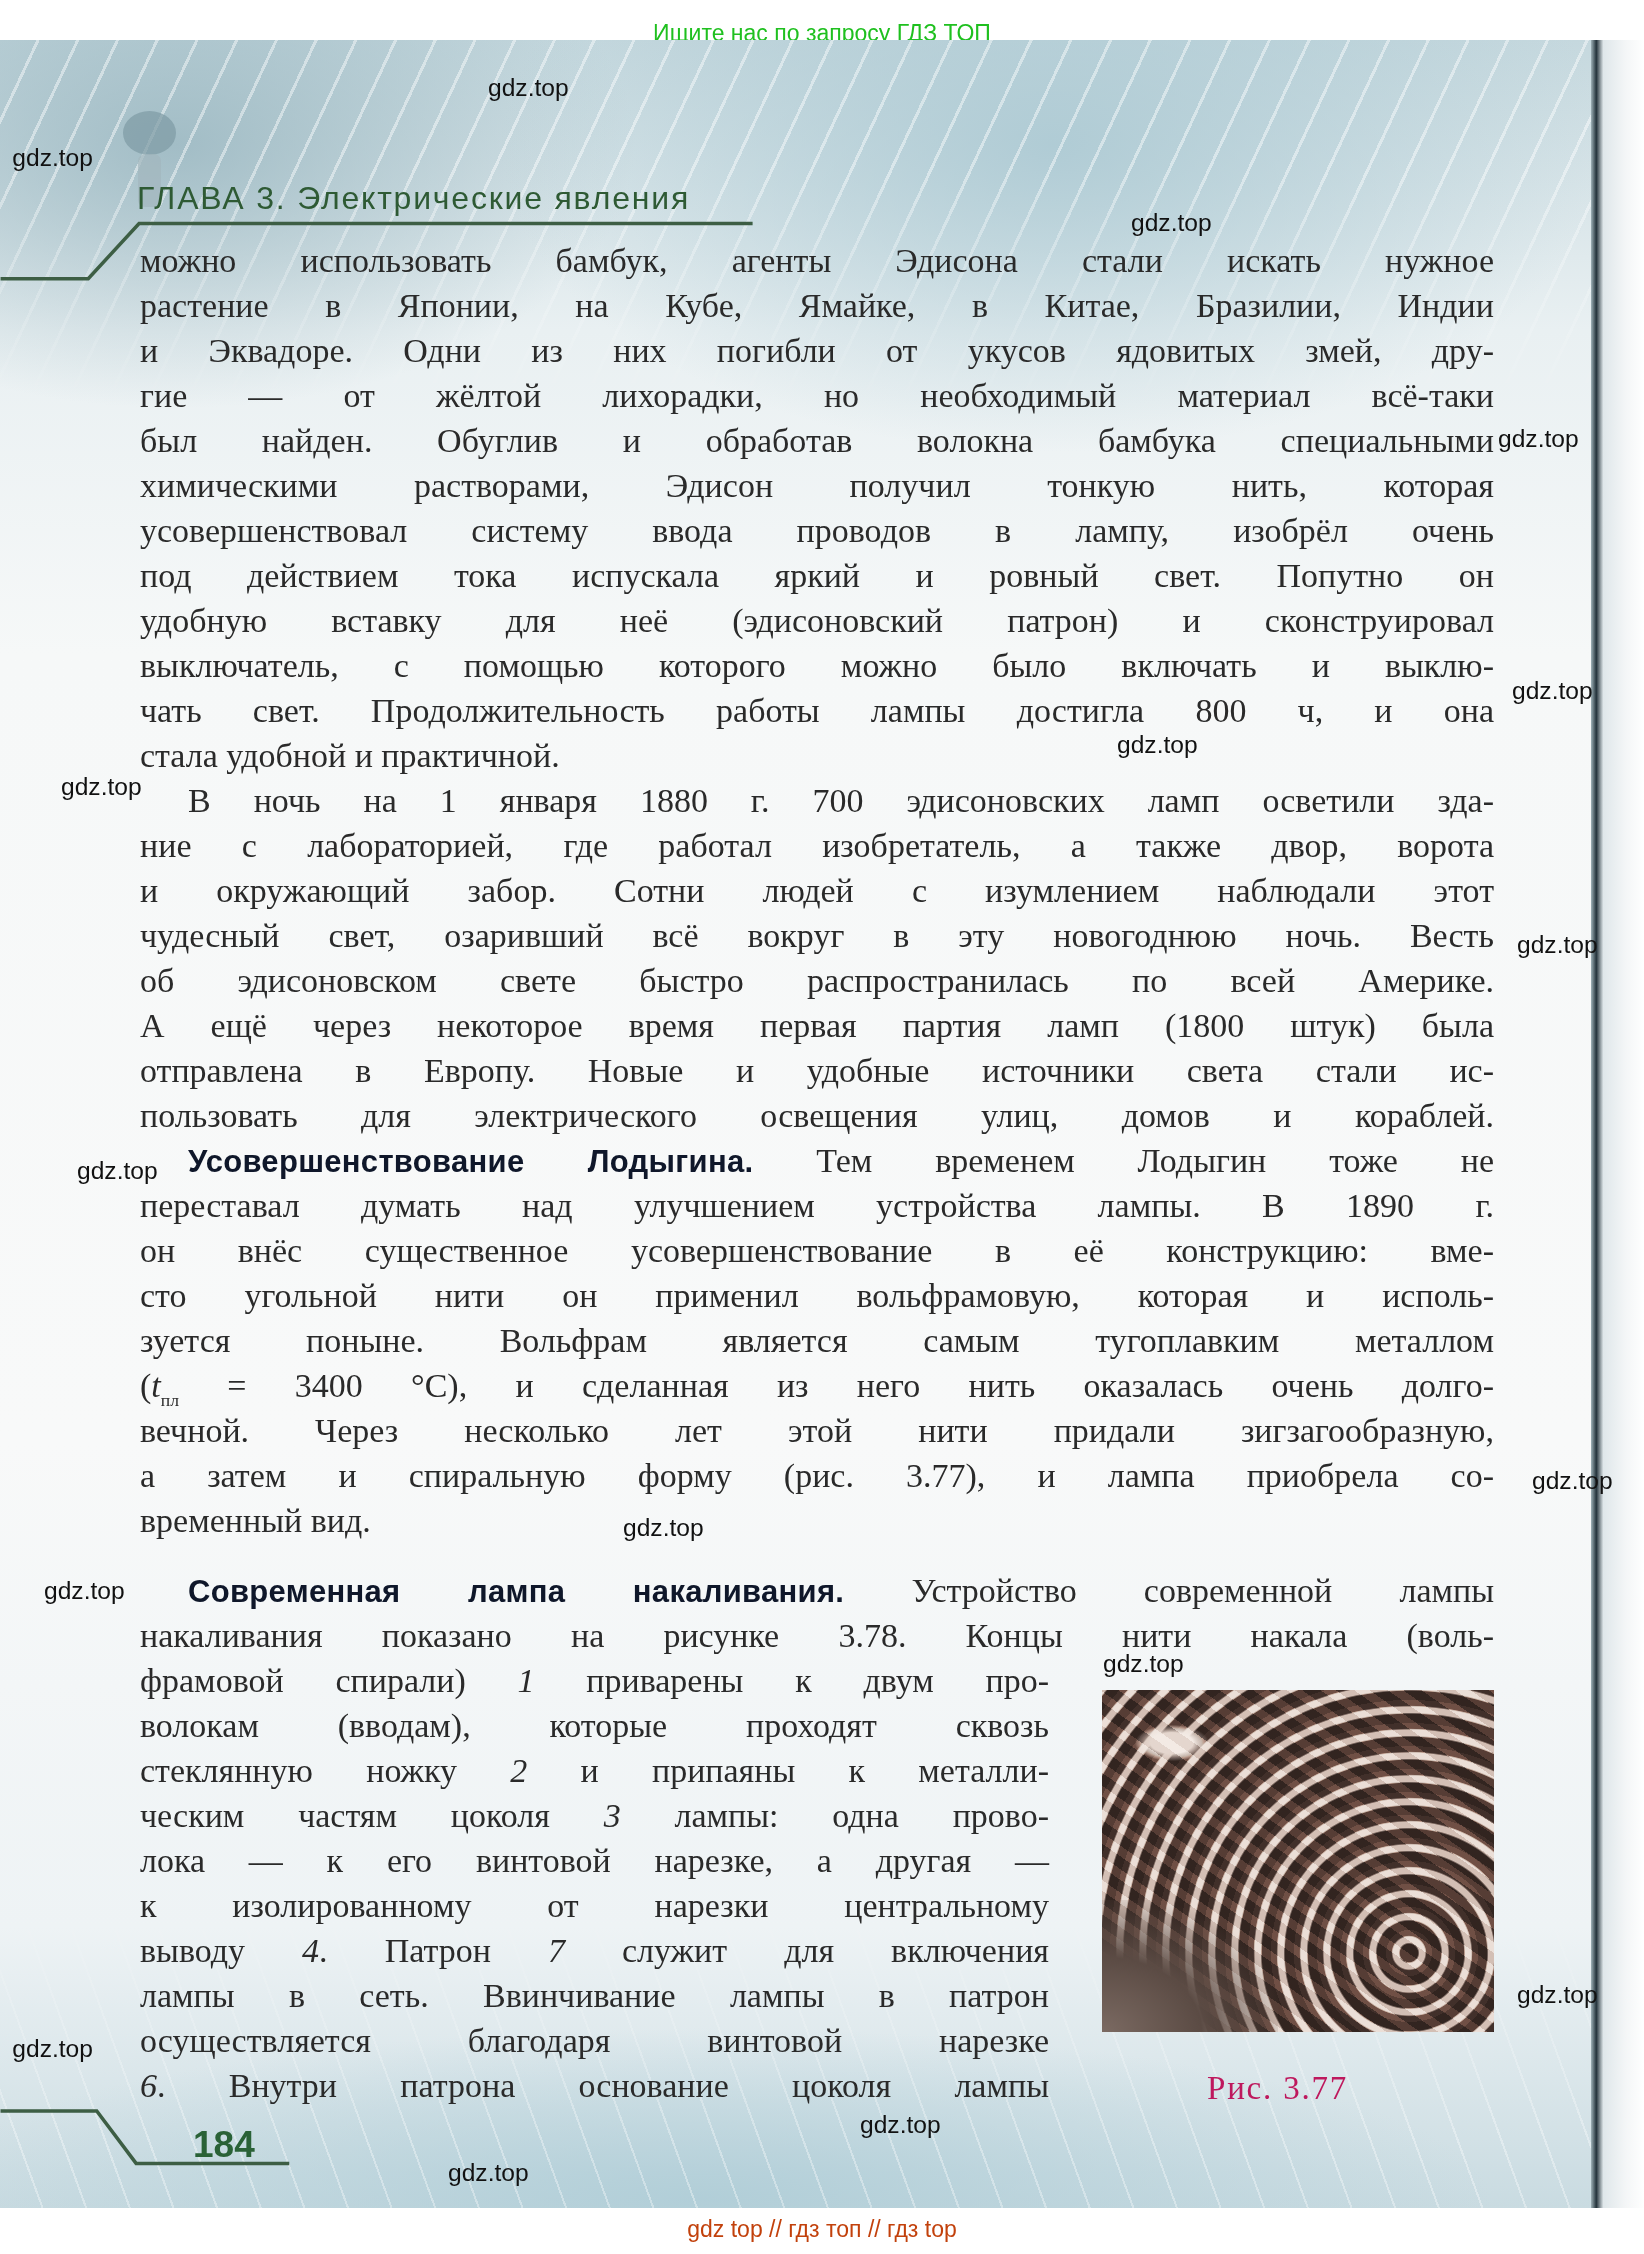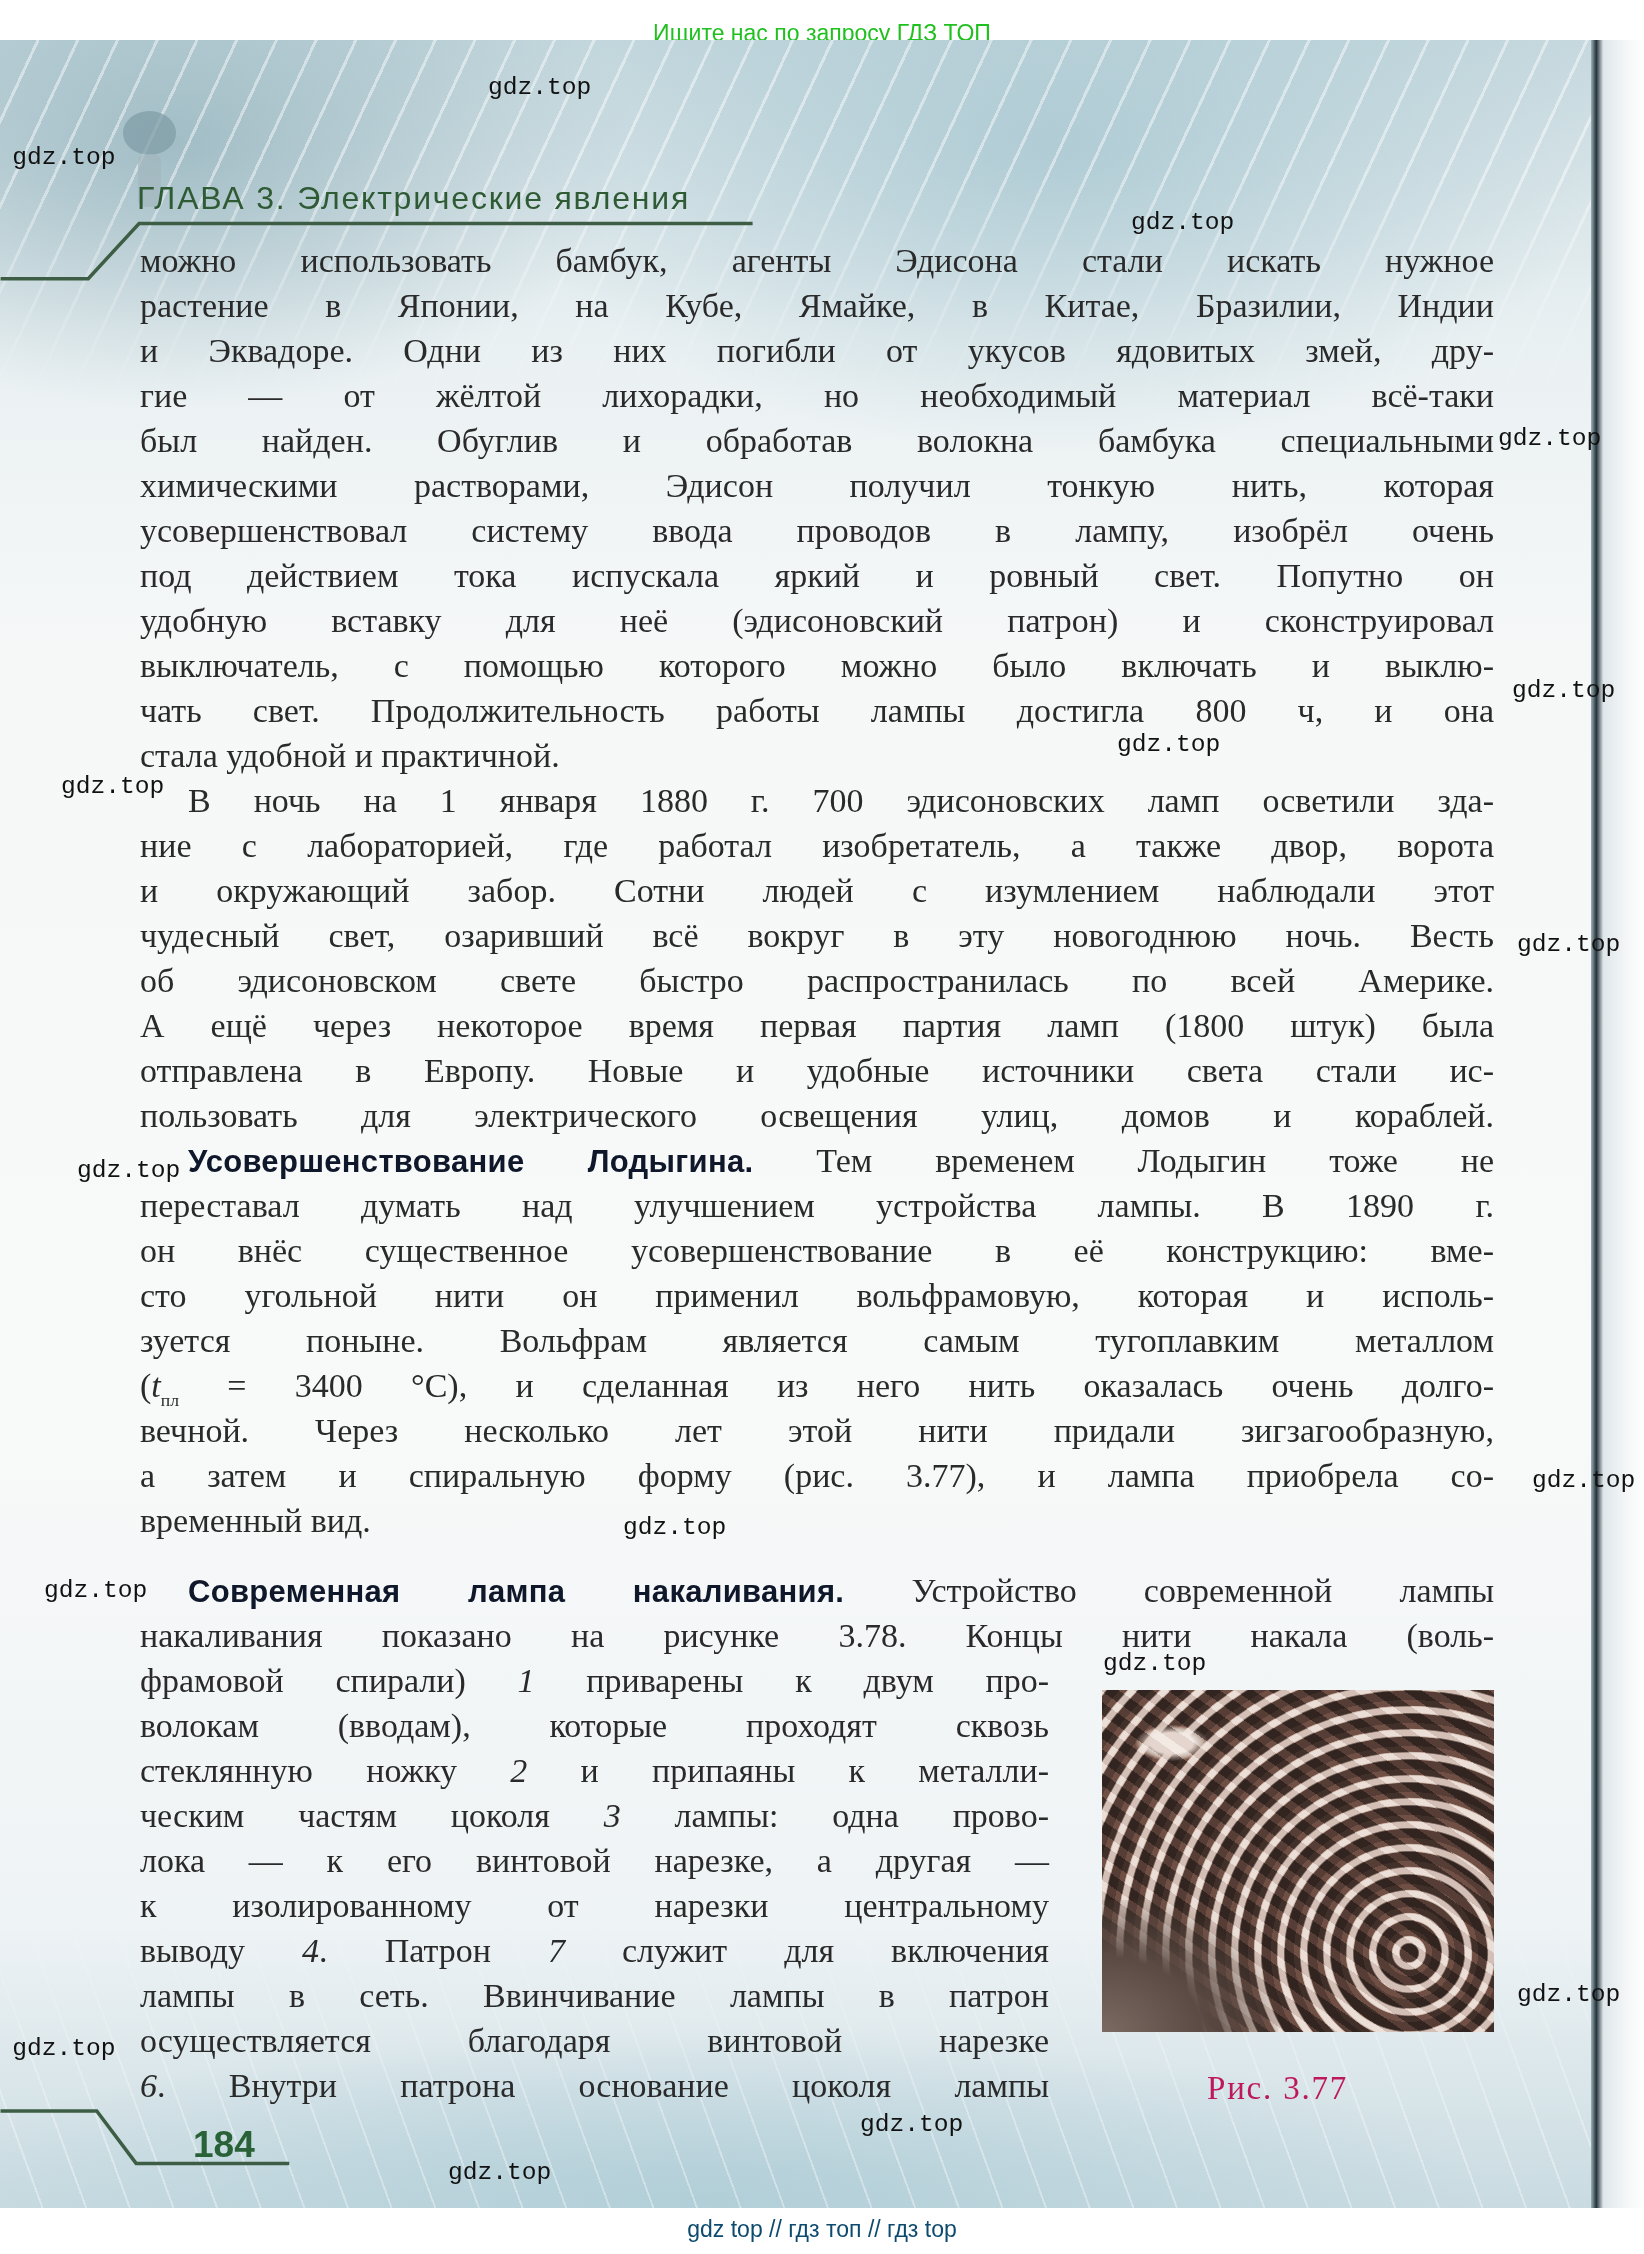--- a/index.html
+++ b/index.html
@@ -40,23 +40,23 @@
       radial-gradient(ellipse 53px 26px at 70px 53px,#e8dcd5 0,#e8dcd5 40%,transparent 70%),
       repeating-radial-gradient(circle at 307px 263px,#3a2b26 0 8.8px,#d9c8bf 10.5px 16px,#4b3832 17.6px 23px),
       #3a2c27;}
   .figure::before{content:"";position:absolute;inset:0;background:repeating-linear-gradient(35deg,rgba(240,225,215,0.55) 0 8.8px,rgba(40,28,24,0.2) 8.8px 19.3px);mix-blend-mode:overlay;}
   .figure::after{content:"";position:absolute;left:0;bottom:0;width:176px;height:132px;background:radial-gradient(ellipse at 0 100%,#7b6a62 0,#5b4b44 40%,transparent 75%);}
   .caption{position:absolute;left:1207px;top:2070px;font-size:33px;letter-spacing:1.8px;color:#be185d;}
 
   .page-number{position:absolute;left:193px;top:2124px;font-family:"Liberation Sans","DejaVu Sans",sans-serif;font-weight:bold;font-size:37px;color:#2a6237;text-align:right;}
   .pn-rule{position:absolute;left:0;top:2089px;width:316px;height:105px;}
 
-  .wm{position:absolute;font-family:Liberation Mono, monospace;font-size:24.6px;color:#111;white-space:nowrap;}
+  .wm{position:absolute;font-family:Liberation Sans, sans-serif;font-size:24.6px;color:#111;white-space:nowrap;}
   .footer{position:absolute;left:0;top:2212px;width:1644px;height:42px;background:#fff;text-align:center;}
-  .footer span{display:inline-block;margin-top:3.5px;font-family:"Liberation Sans","DejaVu Sans",sans-serif;font-size:23px;color:#0c4a6e;}
+  .footer span{display:inline-block;margin-top:3.5px;font-family:"Liberation Sans","DejaVu Sans",sans-serif;font-size:23px;color:#c2410c;}
 </style>
 </head>
 <body>
 
 <div class="top-banner">
   <span>Ищите нас по запросу ГДЗ ТОП</span>
 </div>
 
 <div class="page">
   <div class="robot">

